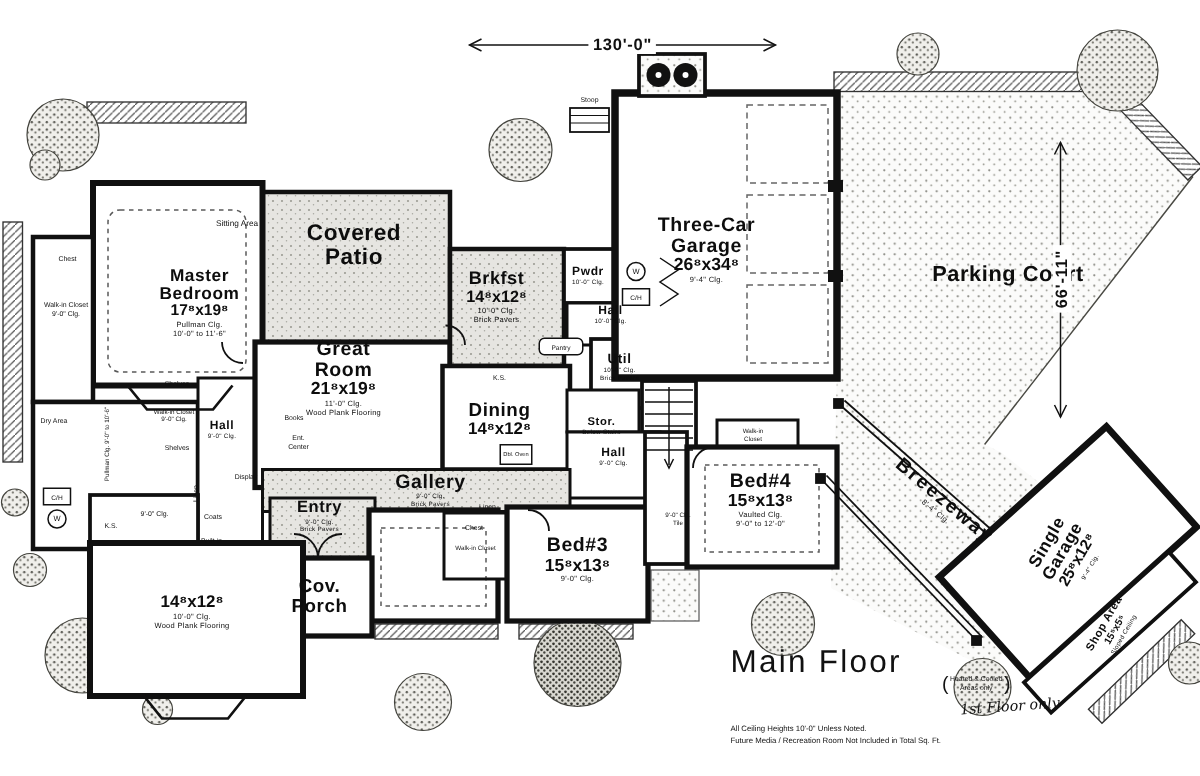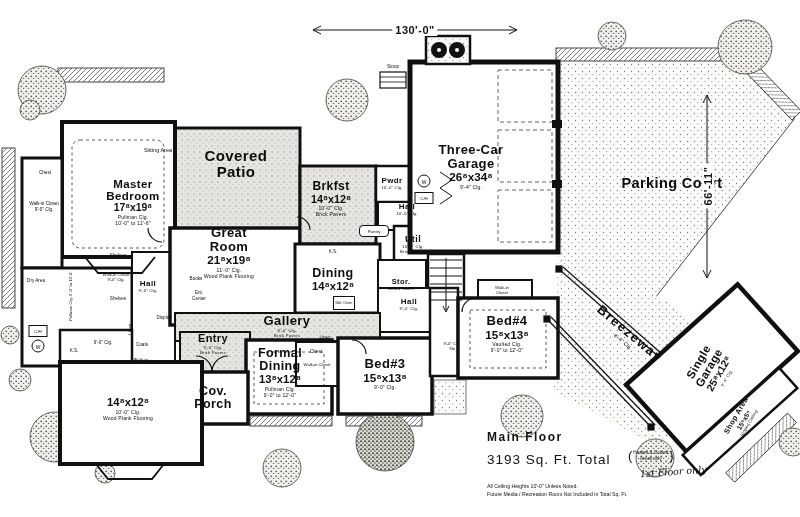--- a/index.html
+++ b/index.html
@@ -9,21 +9,21 @@
   .rl{position:absolute;transform:translate(-50%,-50%);text-align:center;color:#0d0d0d;line-height:1.05;}
   .rl .nm{display:block;font-weight:700;letter-spacing:.4px;}
   .rl .dm{display:block;font-weight:600;font-size:.9em;margin-top:1px;}
   .rl .nt{display:block;font-size:5px;font-weight:400;line-height:1.2;letter-spacing:.2px;}
   .sl{position:absolute;transform:translate(-50%,-50%);font-size:4.6px;color:#111;text-align:center;line-height:1.2;}
   .sl span{display:block;}
   .bx{position:absolute;transform:translate(-50%,-50%);border:1px solid #111;background:#fff;font-size:4.4px;display:flex;align-items:center;justify-content:center;color:#111;}
   .cr{position:absolute;transform:translate(-50%,-50%);border:1px solid #111;border-radius:50%;width:11px;height:11px;font-size:5px;display:flex;align-items:center;justify-content:center;background:#fff;color:#111;}
   .dim{position:absolute;transform:translate(-50%,-50%);font-size:11px;font-weight:600;letter-spacing:.5px;background:#fff;padding:0 3px;color:#111;}
   .tb{position:absolute;color:#111;}
-  .tb-title{font-size:12px;letter-spacing:1.5px;font-weight:700;}
+  .tb-title{font-size:21px;letter-spacing:1.5px;font-weight:400;}
   .tb-sqft{font-size:13.5px;letter-spacing:1px;font-weight:500;}
   .paren{display:flex;align-items:center;gap:1px;}
   .paren .p{font-size:13px;font-weight:400;}
   .paren .in{font-size:4.6px;line-height:1.25;text-align:center;}
   .hand{font-family:"DejaVu Serif",serif;font-style:italic;font-size:9.5px;transform:rotate(-4deg);}
   .notes{font-size:5.2px;line-height:1.5;text-align:left;}
 </style>
 </head>
 <body>
 
@@ -256,26 +256,20 @@
 <div class="rl" style="left:287px;top:326px;font-size:13px">
   <span class="nm">Gallery</span>
   <span class="nt" style="font-size:4.2px">9'-0" Clg.</span>
   <span class="nt" style="font-size:4.2px">Brick Pavers</span>
 </div>
 <div class="rl" style="left:213px;top:344px;font-size:11px">
   <span class="nm">Entry</span>
   <span class="nt" style="font-size:4.2px">9'-0" Clg.</span>
   <span class="nt" style="font-size:4.2px">Brick Pavers</span>
 </div>
-<div class="rl" style="left:280px;top:373px;width:70px;font-size:12.5px">
-  <span class="nm">Formal Dining</span>
-  <span class="dm">13⁸x12⁸</span>
-  <span class="nt">Pullman Clg.</span>
-  <span class="nt">9'-0" to 12'-0"</span>
-</div>
 <div class="rl" style="left:213px;top:398px;width:48px;font-size:12.5px">
   <span class="nm">Cov. Porch</span>
 </div>
 <div class="rl" style="left:128px;top:408px;width:74px;font-size:12.5px">
   <span class="dm">14⁸x12⁸</span>
   <span class="nt">10'-0" Clg.</span>
   <span class="nt">Wood Plank Flooring</span>
 </div>
 <div class="rl" style="left:385px;top:373px;font-size:13px">
   <span class="nm">Bed#3</span>
@@ -397,21 +391,20 @@
       <span>W</span>
     </div>
 <div class="bx" style="left:424px;top:198px;width:17px;height:10px">
       <span>C/H</span>
     </div>
 
 <div class="dim" style="left:415px;top:30px"><span>130'-0"</span></div>
 <div class="dim" style="left:708px;top:186px;transform:translate(-50%,-50%) rotate(-90deg)"><span>66'-11"</span></div>
 
 <div class="tb tb-title" style="left:487px;top:430px">Main Floor</div>
-<div class="tb tb-sqft" style="left:487px;top:452px">3193 Sq. Ft. Total</div>
 <div class="tb paren" style="left:628px;top:448px">
   <span class="p">(</span>
   <span class="in">
     <span style="display:block">Heated &amp; Cooled</span>
     <span style="display:block">Areas only</span>
   </span>
   <span class="p">)</span>
 </div>
 <div class="tb hand" style="left:640px;top:466px">1st Floor only</div>
 <div class="tb notes" style="left:487px;top:483px">

